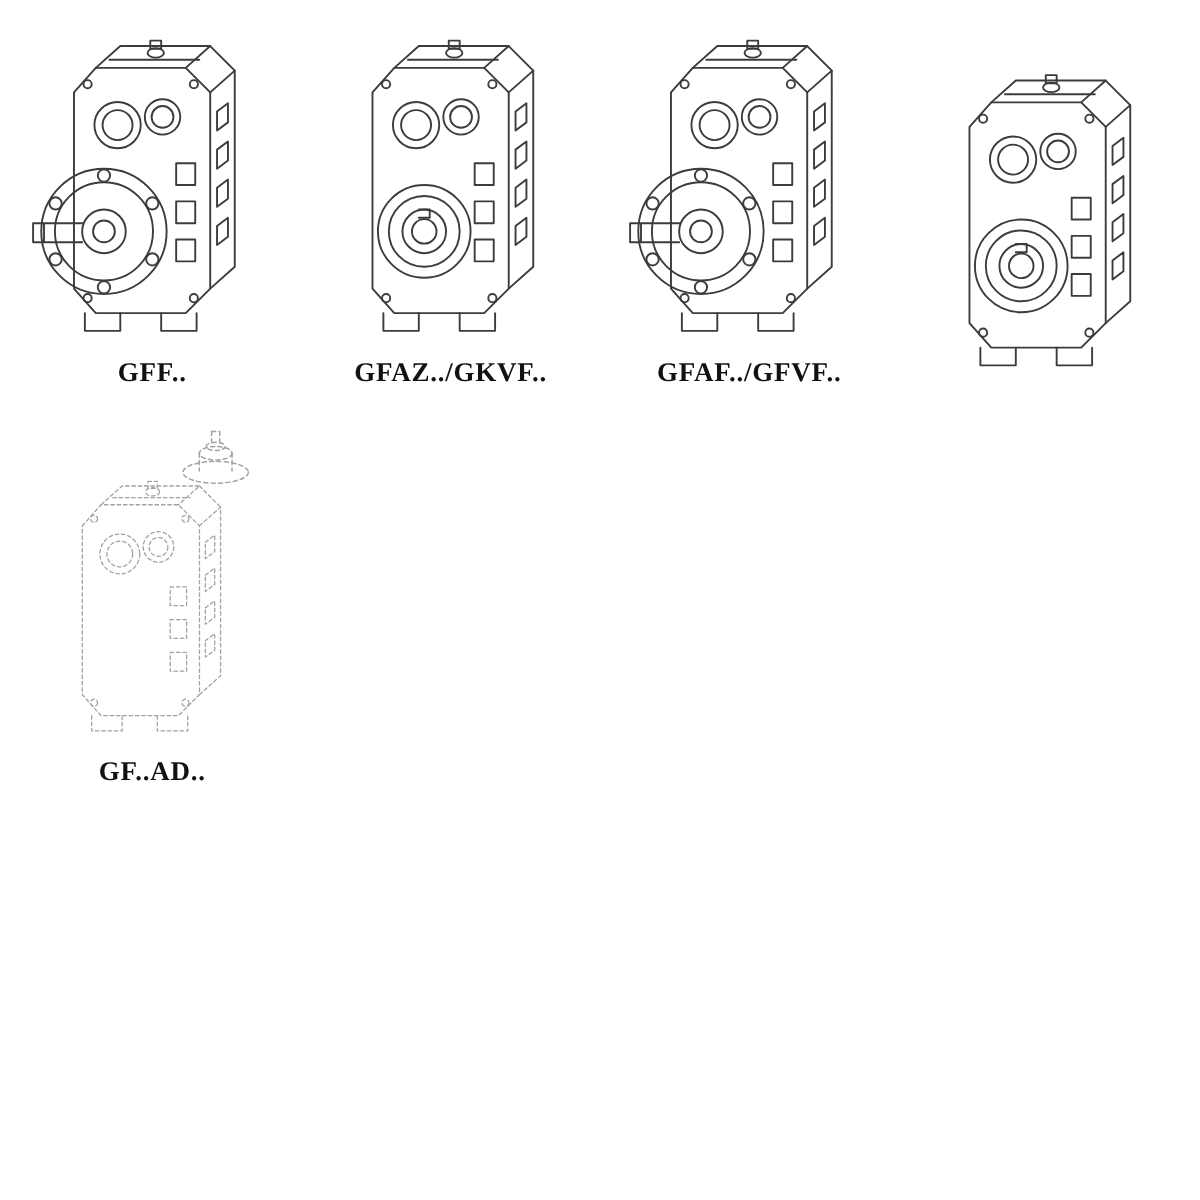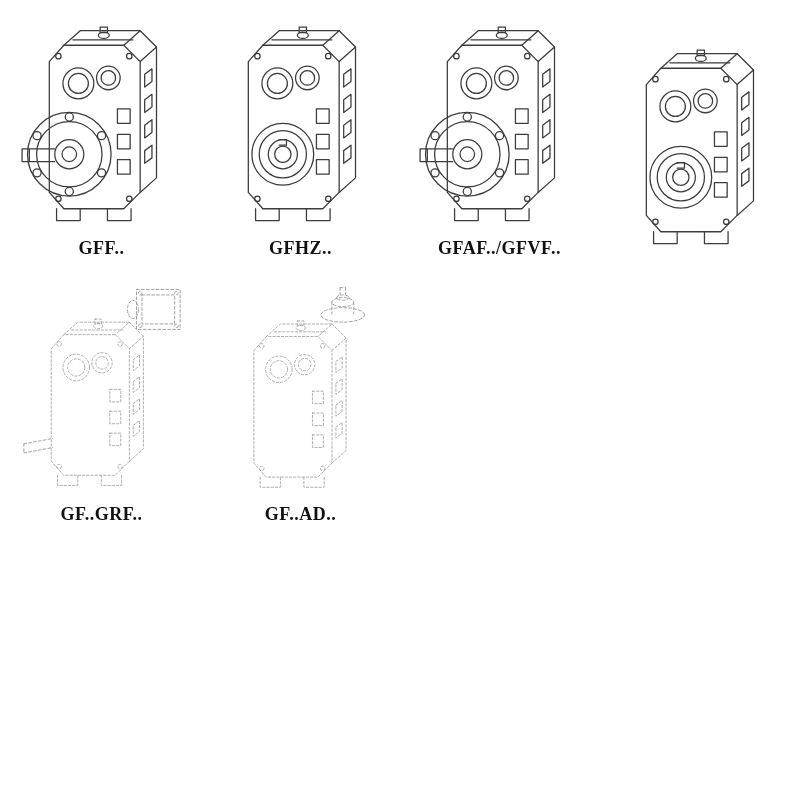--- a/index.html
+++ b/index.html
@@ -154,52 +154,46 @@
 
 <div class="catalog">
 
   <figure class="cell">
     <svg class="drawing" viewBox="0 0 200 240">
       <use href="#sym-gff"></use>
     </svg>
     <figcaption class="label">GFF..</figcaption>
   </figure>
 
-
   <figure class="cell">
     <svg class="drawing" viewBox="0 0 200 240">
       <use href="#sym-hollow"></use>
     </svg>
-    <figcaption class="label">GFHZ..</figcaption>
-  </figure>
+    <figcaption class="label">GFAZ../GKVF..</figcaption>
+  </figure>
+
 
 
 
 
 
 
   <figure class="cell">
     <svg class="drawing" viewBox="0 0 200 240">
       <use href="#sym-gff"></use>
     </svg>
     <figcaption class="label">GFAF../GFVF..</figcaption>
   </figure>
 
   <figure class="cell">
     <svg class="drawing" viewBox="0 0 200 240">
       <use href="#sym-hollow"></use>
     </svg>
   </figure>
 
-  <figure class="cell">
-    <svg class="drawing" viewBox="0 0 200 240">
-      <use href="#sym-grf"></use>
-    </svg>
-    <figcaption class="label">GF..GRF..</figcaption>
-  </figure>
 
   <figure class="cell">
     <svg class="drawing" viewBox="0 0 200 240">
       <use href="#sym-ad"></use>
     </svg>
     <figcaption class="label">GF..AD..</figcaption>
   </figure>
 
 </div>
 

